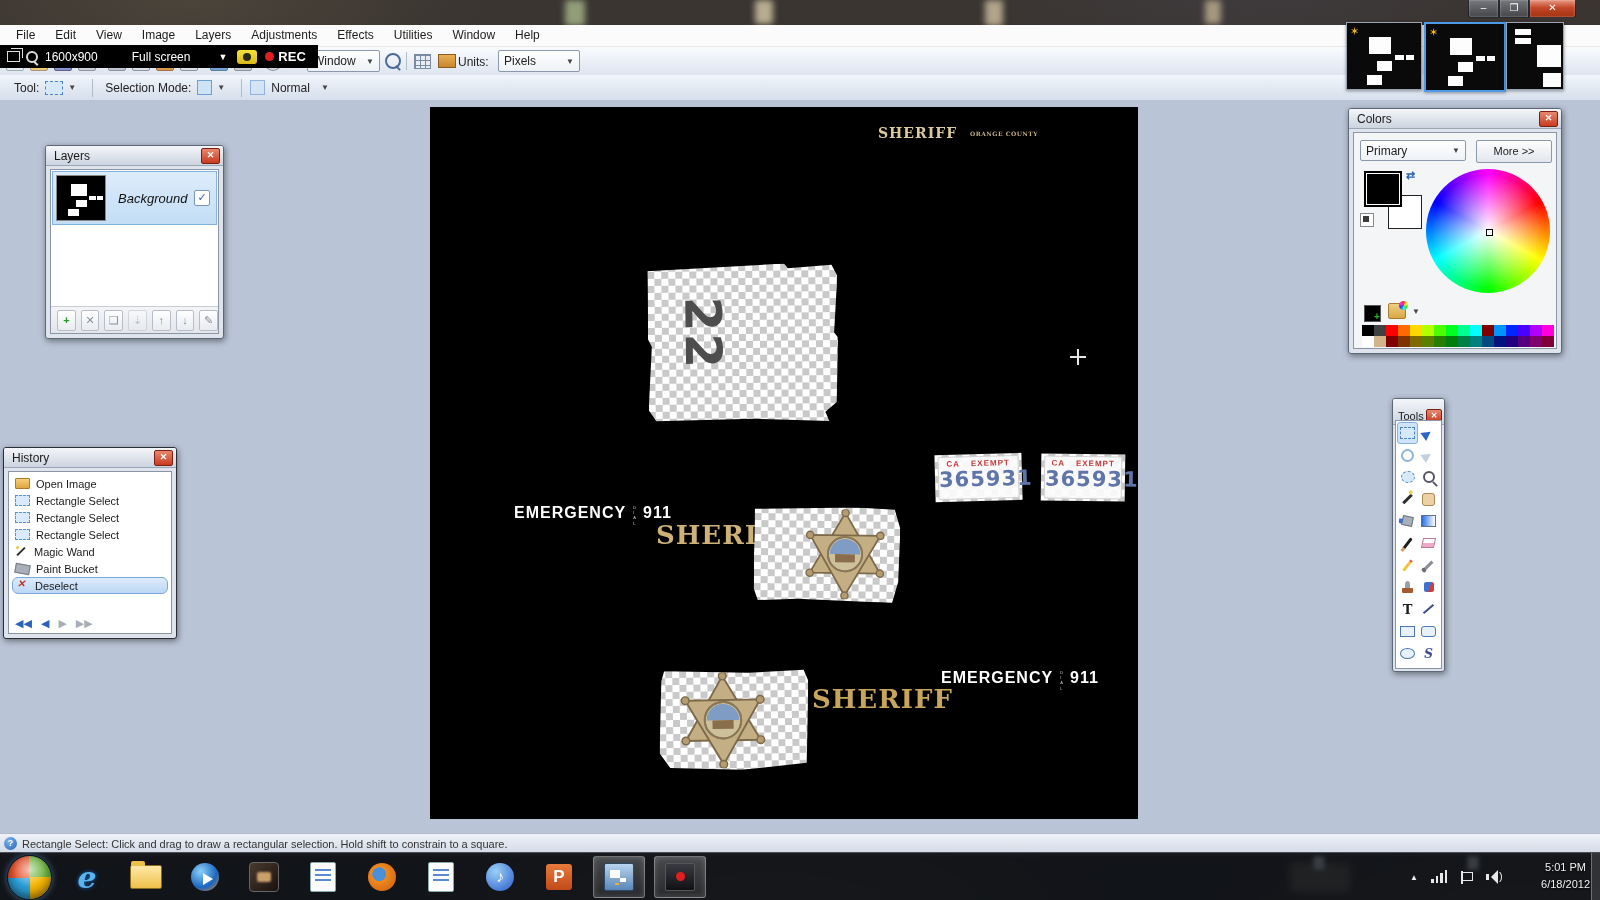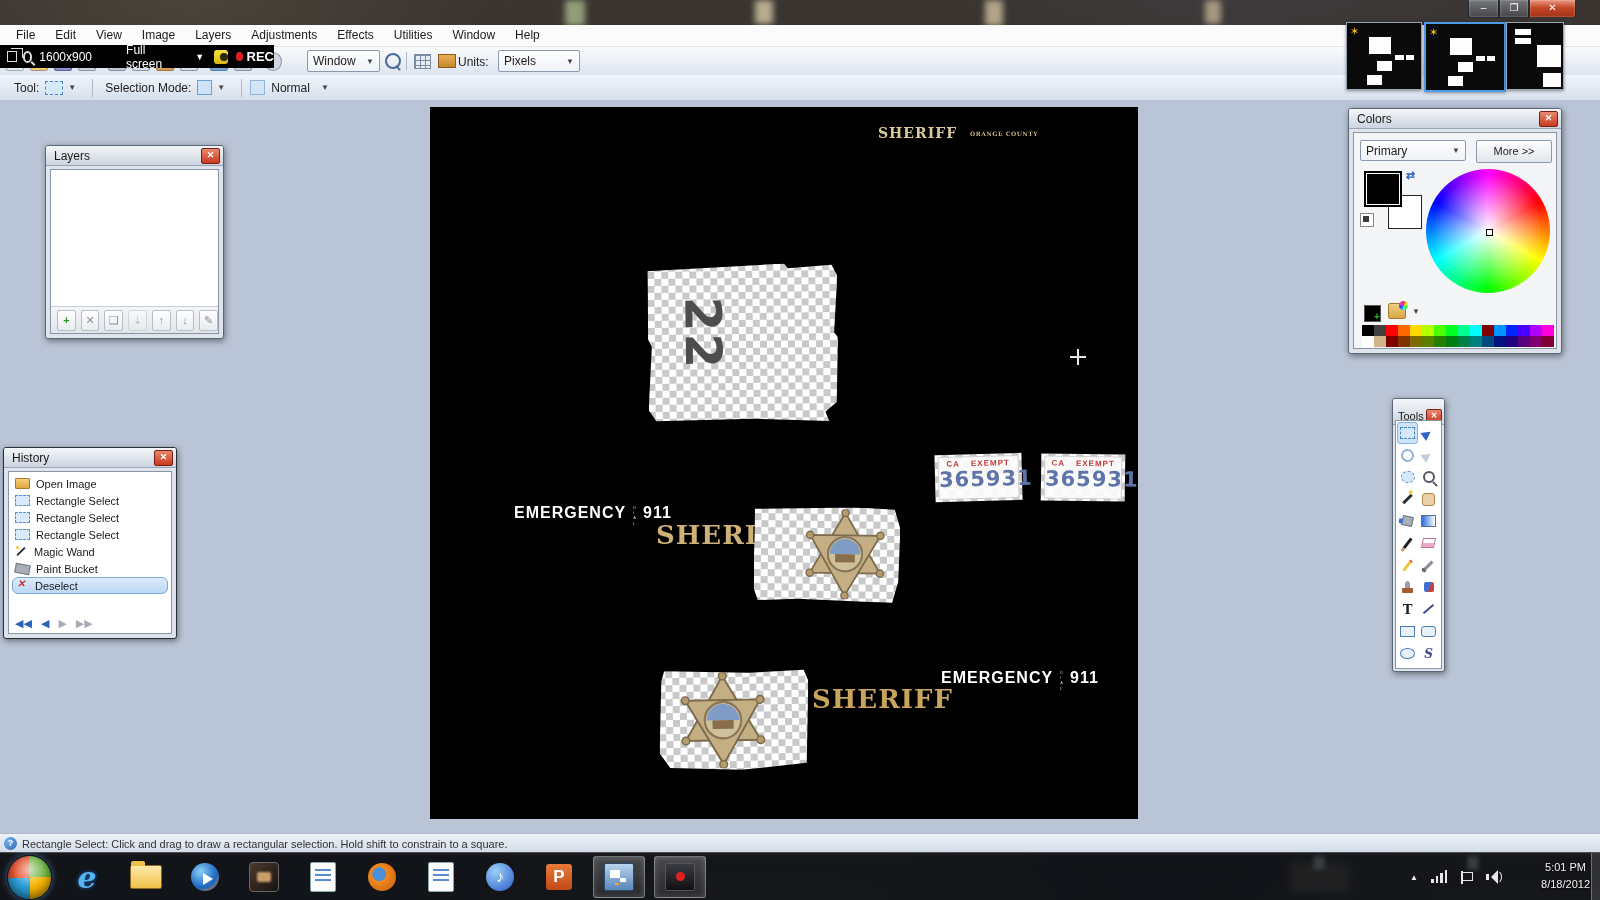--- a/index.html
+++ b/index.html
@@ -38,21 +38,21 @@
   .ddpixels{left:498px;top:3px;width:82px}
   .units{left:458px;top:8px;font-size:12px;color:#222}
   .zoomplus{left:385px;top:6px;width:12px;height:12px;border:2px solid #4a6a9a;border-radius:50%}
   .zoomplus::after{content:"";position:absolute;left:10px;top:10px;width:2px;height:6px;background:#4a6a9a;transform:rotate(-45deg)}
   .gridico{left:414px;top:7px;width:15px;height:13px;background:
      linear-gradient(#7a8aa0 1px,transparent 1px),linear-gradient(90deg,#7a8aa0 1px,transparent 1px),#e8edf4;background-size:5px 5px;border:1px solid #7a8aa0}
   .rulerico{left:438px;top:7px;width:16px;height:12px;background:linear-gradient(#e8b054,#c8852e);border:1px solid #8a5a1e}
   .vsep{top:5px;width:1px;height:18px;background:#b0bcc8}
 
   
-  .recbar{left:0;top:45px;width:274px;height:23px;background:#000;color:#fff;display:flex;align-items:center;z-index:40}
+  .recbar{left:0;top:45px;width:318px;height:23px;background:#000;color:#fff;display:flex;align-items:center;z-index:40}
   .rec-winico{width:11px;height:9px;border:1px solid #ddd;margin:0 6px 0 7px;position:relative}
   .rec-winico::after{content:"";position:absolute;left:3px;top:-4px;width:11px;height:9px;border:1px solid #ddd;border-bottom:none;border-left:none}
   .rec-mag{width:8px;height:8px;border:2px solid #ddd;border-radius:50%;position:relative;margin-right:7px}
   .rec-mag::after{content:"";position:absolute;left:7px;top:8px;width:2px;height:5px;background:#ddd;transform:rotate(-45deg)}
   .rec-res{font-size:12px}
   .rec-mode{font-size:12px;margin-left:34px}
   .rec-car{font-size:9px;margin-left:28px}
   .rec-cam{width:20px;height:14px;background:linear-gradient(#f8e23a,#d8b818);border-radius:3px;margin-left:10px;position:relative}
   .rec-cam::after{content:"";position:absolute;left:6px;top:3px;width:8px;height:8px;background:#2a2a10;border-radius:50%}
   .rec-dot{width:9px;height:9px;background:#e02020;border-radius:50%;margin-left:8px}
@@ -412,20 +412,31 @@
       <div class="ab xcursor"></div>
     </div>
   </div>
 
   <div class="pal layers-pal">
     <div class="pal-title">
       <span>Layers</span>
       <span class="pal-close">✕</span>
     </div>
     <div class="pal-body">
+      <div class="layer-row">
+        <span class="layer-thumb">
+          <span class="tex" style="left:14px;top:8px;width:16px;height:12px"></span>
+          <span class="tex" style="left:32px;top:20px;width:7px;height:4px"></span>
+          <span class="tex" style="left:40px;top:20px;width:6px;height:4px"></span>
+          <span class="tex" style="left:19px;top:24px;width:11px;height:7px"></span>
+          <span class="tex" style="left:11px;top:33px;width:11px;height:7px"></span>
+        </span>
+        <span class="layer-name">Background</span>
+        <span class="chk">✓</span>
+      </div>
       <div class="layer-btns">
         <span class="lbtn add">+</span>
         <span class="lbtn">✕</span>
         <span class="lbtn">❑</span>
         <span class="lbtn" style="opacity:.5">⇣</span>
         <span class="lbtn">↑</span>
         <span class="lbtn">↓</span>
         <span class="lbtn">✎</span>
       </div>
     </div>
@@ -667,21 +678,21 @@
           <span style="height:10px"></span>
           <span style="height:13px"></span>
         </span>
       <span class="flagico"></span>
       <span class="spk">
           <i>)</i>
         </span>
     </div>
     <div class="clock">
       <div>5:01 PM</div>
-      <div>8/18/2012</div>
+      <div>6/18/2012</div>
     </div>
     <div class="showdesk"></div>
   </div>
 
   <svg width="0" height="0" style="position:absolute">
     <defs>
       <g id="sheriff-star">
         <polygon points="50,4 89,71 11,71" fill="#c4ae84" stroke="#7c6a4a" stroke-width="2"></polygon>
         <polygon points="50,96 11,29 89,29" fill="#c4ae84" stroke="#7c6a4a" stroke-width="2"></polygon>
         <circle cx="50" cy="4" r="4" fill="#b59c70" stroke="#7c6a4a" stroke-width="1.5"></circle>

